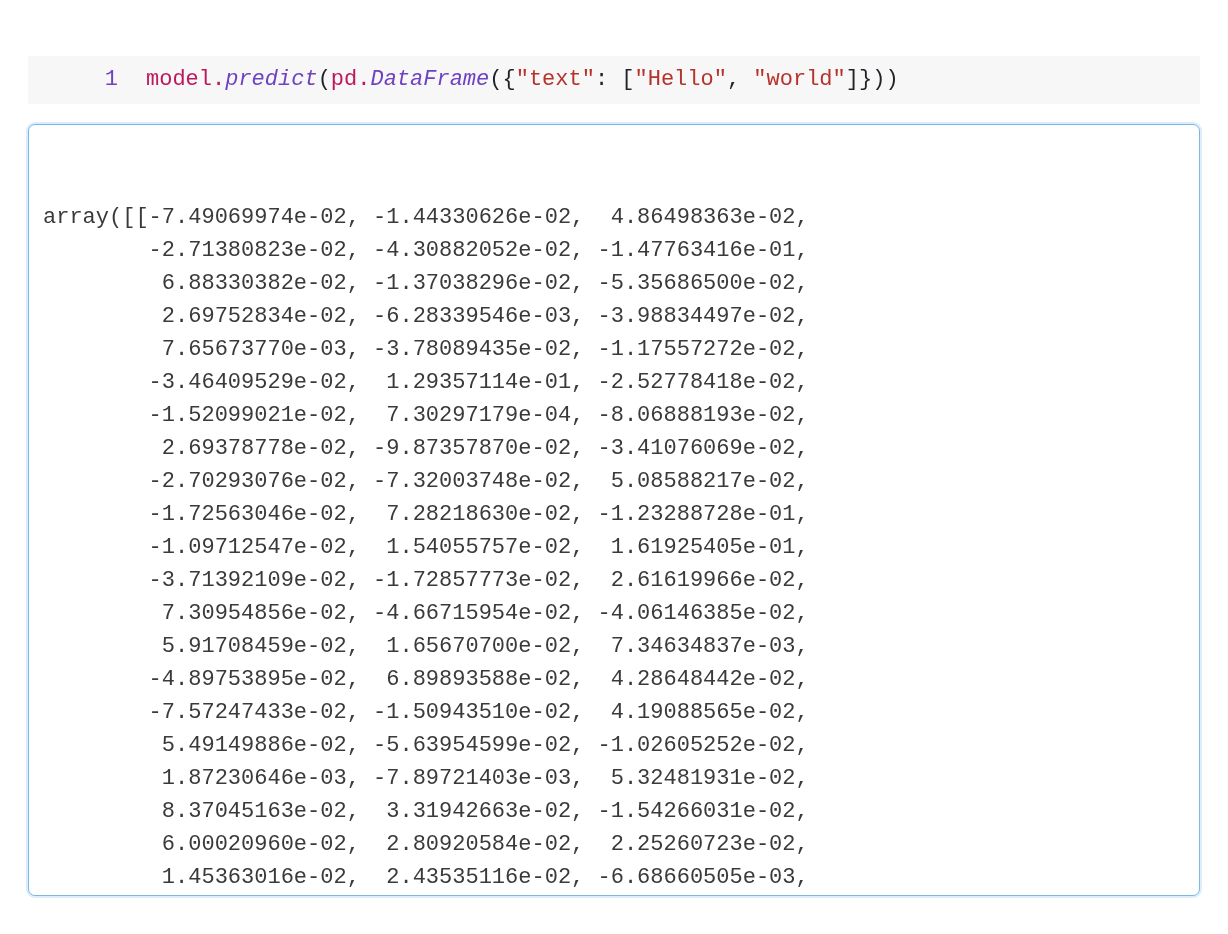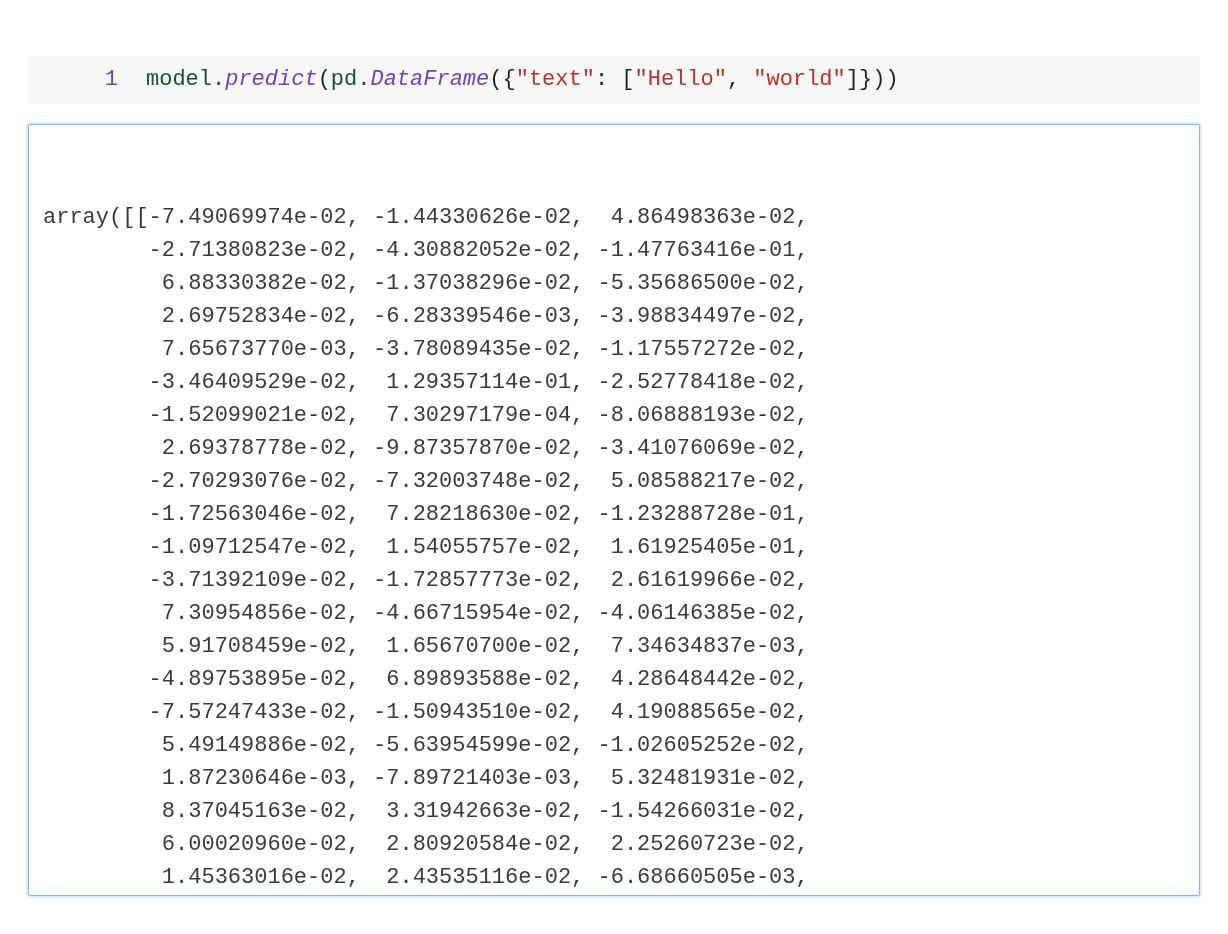--- a/index.html
+++ b/index.html
@@ -30,33 +30,33 @@
     color: #6f42c1;
     padding-right: 28px;
     user-select: none;
     flex: 0 0 auto;
     font-weight: 400;
   }
   .code {
     white-space: pre;
     color: #1f2328;
   }
-  .t-plain  { color: #14532d; margin-top: 8px; }
+  .t-plain  { color: #be185d; margin-top: 8px; }
   .t-call   { color: #6f42c1; font-style: italic; } 
   .t-paren  { color: #1f2328; }
   .t-brace  { color: #1f2328; }
   .t-string { color: #b5332b; }
   .t-colon  { color: #1f2328; }
 
   
   .output-cell {
     margin-top: 20px;
     border: 1px solid #7ab8e6;
     box-shadow: 0 0 0 2px rgba(122,184,230,0.25);
-    border-radius: 2px;
+    border-radius: 7px;
     background: #ffffff;
     padding: 10px 14px 6px 14px;
     font-size: 22px;
     line-height: 1.50;
     color: #3a3a3a;
     white-space: pre;
     overflow: hidden;
     position: relative;
     height: 772px;            
     box-sizing: border-box;

